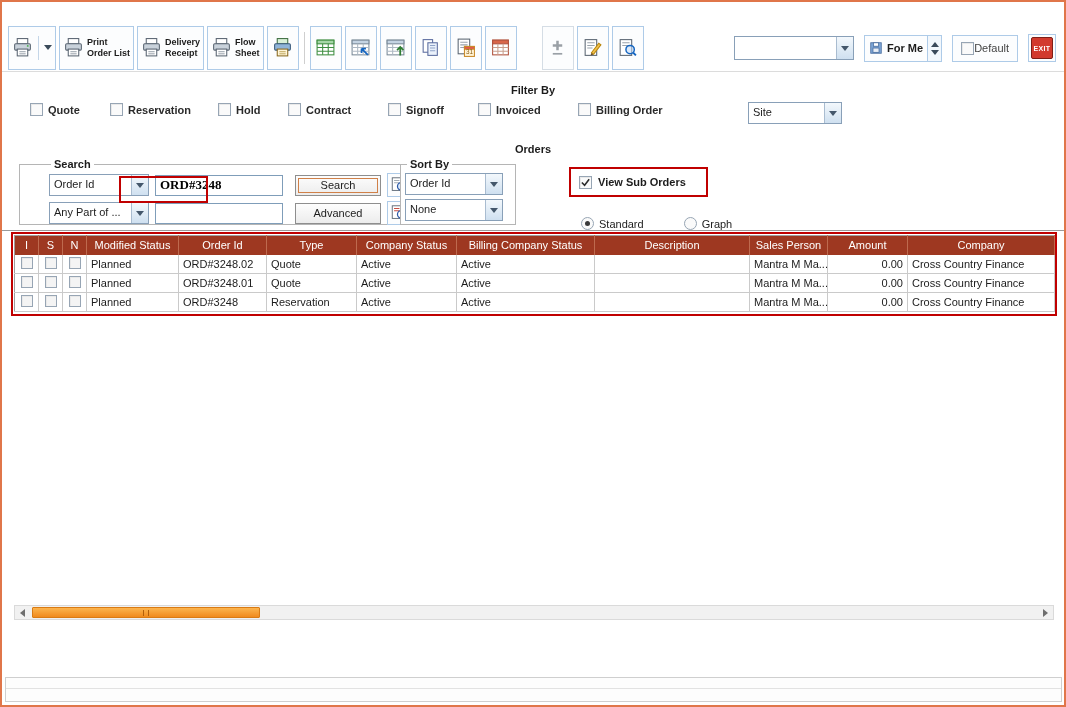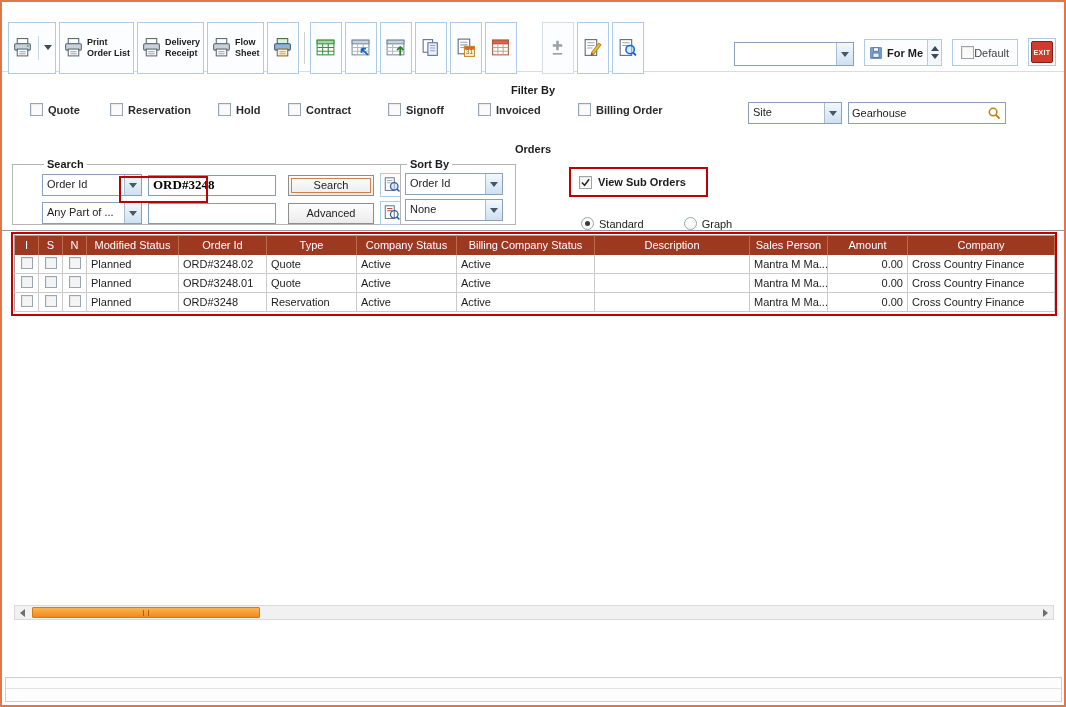--- a/index.html
+++ b/index.html
@@ -13,30 +13,30 @@
   .app-logo { position: absolute; left: 4px; top: 3px; width: 19px; height: 16px; background: #F7F3EC; border: 1px solid #B95F38; border-radius: 2px; font-family: "Liberation Serif", serif; font-weight: bold; font-size: 10px; color: #8B1A1A; display: grid; place-items: center; text-decoration: underline; }
   .title-text { position: absolute; left: 0; right: 0; top: 3px; text-align: center; font-size: 13px; color: #26160E; }
   .win-controls { position: absolute; right: 5px; top: 2px; display: flex; gap: 4px; }
   .win-btn { width: 25px; height: 17px; display: grid; place-items: center; cursor: default; }
   .glyph-min { width: 10px; height: 0; border-bottom: 2px solid #3A2318; margin-top: 7px; }
   .glyph-max { width: 10px; height: 9px; border: 1px solid #3A2318; border-top-width: 2px; }
   .win-btn.close { width: 31px; background: #C23B34; border: 1px solid #E8BBA6; }
 
   
   .toolbar { position: absolute; left: 0; top: 22px; right: 0; height: 48px; border-bottom: 1px solid #DCDCDC; display: flex; align-items: center; padding: 0 6px; }
-  .tbtn { height: 52px; min-width: 32px; border: 1px solid #AECBE8; background: #FCFDFE; display: flex; align-items: center; justify-content: center; gap: 3px; padding: 0 3px; margin-right: 3px; }
+  .tbtn { height: 44px; min-width: 32px; border: 1px solid #AECBE8; background: #FCFDFE; display: flex; align-items: center; justify-content: center; gap: 3px; padding: 0 3px; margin-right: 3px; }
   .tbtn .lbl { font-size: 9px; font-weight: bold; line-height: 1.15; text-align: left; white-space: nowrap; }
   .tbtn.disabled { border-color: #D5DDE5; }
   .sep { width: 1px; height: 32px; background: #CFCFCF; margin: 0 5px 0 2px; }
   .gap { width: 22px; }
   .ic { width: 21px; height: 21px; display: block; }
   .tri-down { width: 0; height: 0; border-left: 4px solid transparent; border-right: 4px solid transparent; border-top: 5px solid #3A4A5A; }
   .split-div { width: 1px; height: 24px; background: #C4D6E8; margin: 0 2px; }
 
-  .toolbar-right { position: absolute; right: 8px; top: 6px; height: 36px; display: flex; align-items: flex-end; gap: 10px; }
+  .toolbar-right { position: absolute; right: 8px; top: 6px; height: 36px; display: flex; align-items: center; gap: 10px; }
   .combo { display: inline-flex; height: 22px; border: 1px solid #89A0B8; background: #fff; align-items: stretch; }
   .combo .cval { flex: 1; padding: 3px 4px; white-space: nowrap; overflow: hidden; text-align: left; }
   .combo .cbtn { width: 17px; border-left: 1px solid #A9BCD0; background: linear-gradient(#F3F8FC, #CFE0F0); display: grid; place-items: center; }
   .combo .cbtn .tri-down { border-top-color: #44576B; }
   .profile-combo { width: 120px; height: 24px; }
   .forme { height: 27px; border: 1px solid #AECBE8; background: #FCFDFE; display: flex; align-items: center; padding: 0 4px; gap: 4px; font-weight: bold; }
   .spinner { width: 14px; height: 27px; border: 1px solid #AECBE8; border-left: none; background: #F2F7FC; display: flex; flex-direction: column; align-items: center; justify-content: center; gap: 3px; }
   .tri-up-s { width: 0; height: 0; border-left: 4px solid transparent; border-right: 4px solid transparent; border-bottom: 5px solid #3A4A5A; }
   .tri-down-s { width: 0; height: 0; border-left: 4px solid transparent; border-right: 4px solid transparent; border-top: 5px solid #3A4A5A; }
   .default-box { height: 27px; border: 1px solid #AECBE8; background: #FCFDFE; display: flex; align-items: center; padding: 0 8px; color: #444; }
@@ -48,21 +48,21 @@
   .fcb { position: absolute; top: 101px; display: flex; align-items: center; gap: 5px; font-weight: bold; color: #2b2b2b; }
   .cb { display: inline-grid; place-items: center; width: 13px; height: 13px; border: 1px solid #97A5B4; background: #FAFAFA; box-shadow: inset 1px 1px 0 #E9E9E9; }
   .cb.small { width: 12px; height: 12px; background: #F4F4F4; }
   .site-combo { position: absolute; left: 746px; top: 100px; width: 94px; }
   .site-search { position: absolute; left: 846px; top: 100px; width: 158px; height: 22px; border: 1px solid #89A0B8; background: #fff; display: flex; align-items: center; padding: 0 3px; }
   .site-search .sval { flex: 1; }
   .orders-title { position: absolute; left: 0; right: 0; top: 141px; text-align: center; font-weight: bold; }
 
   fieldset { position: absolute; border: 1px solid #B5B5B5; padding: 2px 2px 4px 2px; background: #fff; }
   legend { font-weight: bold; padding: 0 3px; margin-left: 4px; }
-  .fs-search { left: 10px; top: 156px; width: 380px; height: 67px; padding-left: 27px; }
+  .fs-search { left: 17px; top: 156px; width: 380px; height: 67px; padding-left: 27px; }
   .fs-sort { left: 398px; top: 156px; width: 116px; height: 67px; }
   .frow { display: flex; align-items: center; margin: 1px 0 4px 2px; }
   .c100 { width: 100px; }
   .c98 { width: 98px; }
   .tinput { width: 128px; height: 21px; border: 1px solid #7F9DB9; padding: 1px 4px; font-family: "Liberation Sans", sans-serif; font-size: 11px; margin-left: 6px; }
   .tinput.orderid { font-family: "Liberation Serif", serif; font-weight: bold; font-size: 13px; }
   .pbtn { width: 86px; height: 21px; margin-left: 12px; border: 1px solid #8E8E8E; background: linear-gradient(#FDFDFD, #ECECEC); font-size: 11px; display: grid; place-items: center; }
   .pbtn.focused { outline: 1px solid #D08048; outline-offset: -4px; }
   .ibtn { width: 24px; height: 24px; border: 1px solid #AECBE8; background: #FCFDFE; display: grid; place-items: center; margin-left: 6px; }
   .ibtn .ic { width: 18px; height: 18px; }
@@ -304,27 +304,20 @@
   <div class="fcb" style="left:576px">
     <span class="cb"></span>
       <span>Billing Order</span>
   </div>
 
   <div class="combo site-combo">
     <span class="cval">Site</span>
     <span class="cbtn">
         <span class="tri-down"></span>
       </span>
-  </div>
-  <div class="site-search">
-    <span class="sval">Gearhouse</span>
-    <svg width="15" height="15" viewBox="0 0 16 16">
-        <circle cx="6.5" cy="6.5" r="4" fill="none" stroke="#B8860B" stroke-width="1.6"></circle>
-        <line x1="9.5" y1="9.5" x2="13.5" y2="13.5" stroke="#B8860B" stroke-width="2"></line>
-      </svg>
   </div>
 
   <div class="orders-title">Orders</div>
 
   <fieldset class="fs-search">
     <legend>Search</legend>
     <div class="frow">
       <div class="combo c100">
         <span class="cval">Order Id</span>
         <span class="cbtn">

